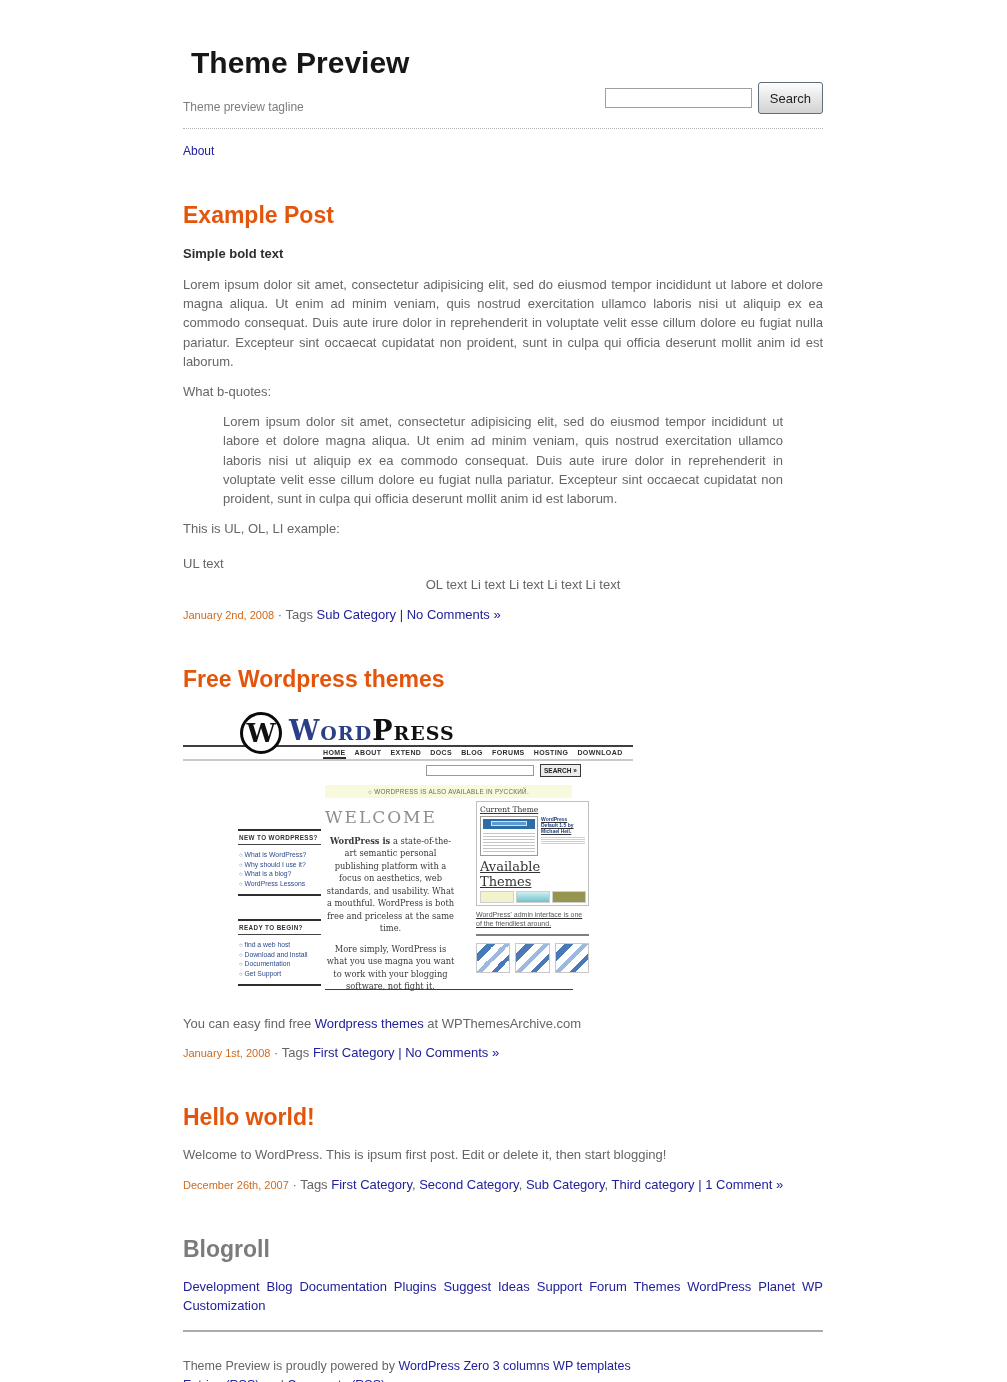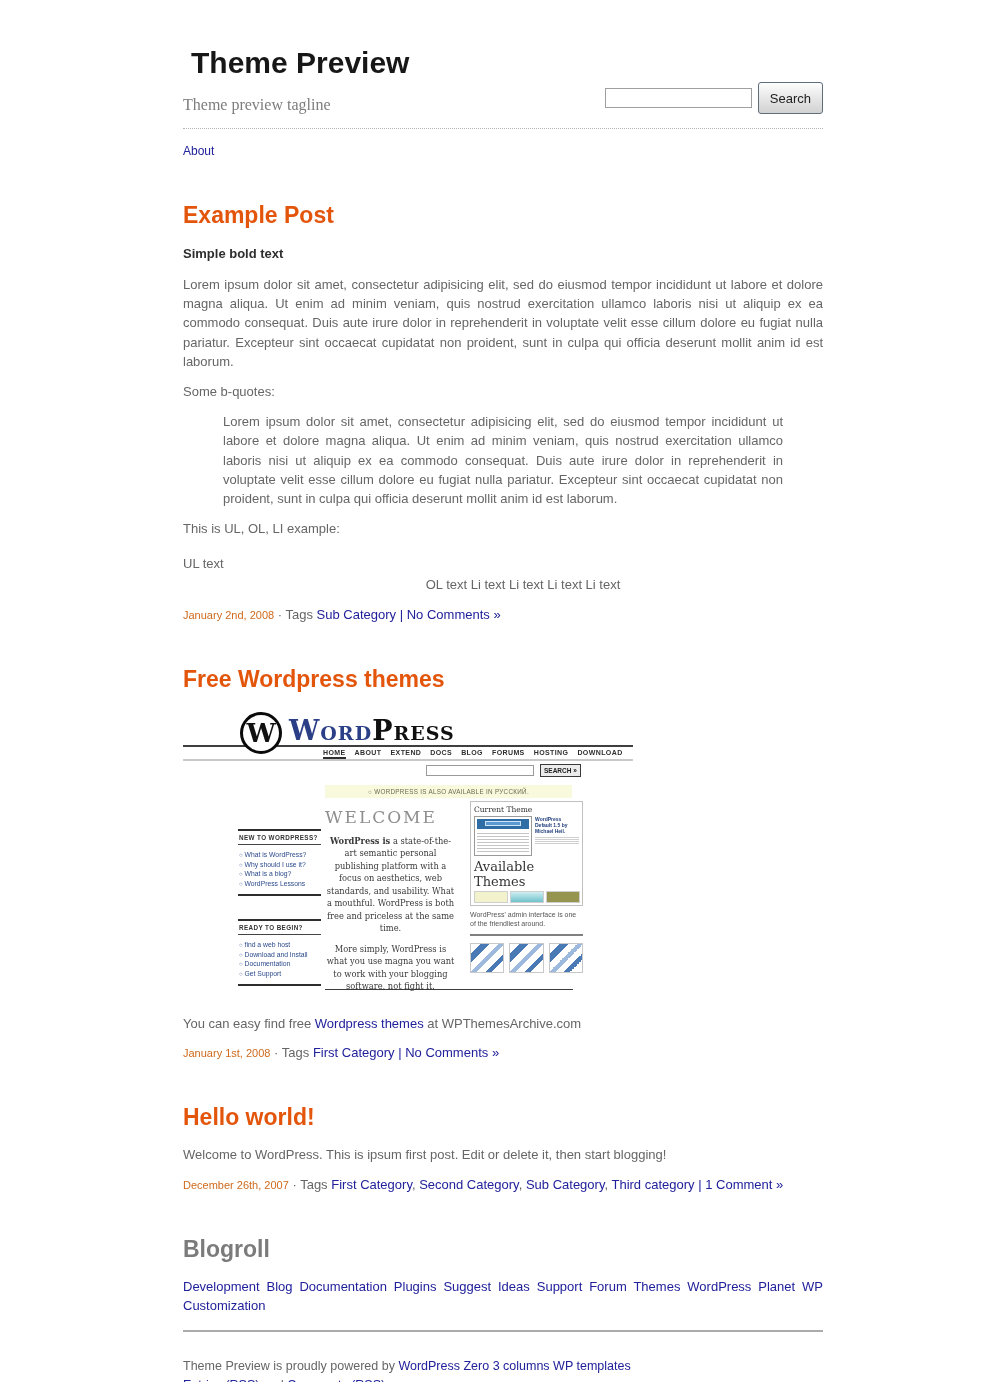--- a/index.html
+++ b/index.html
@@ -3,21 +3,21 @@
 <meta charset="utf-8">
 <style>
   * { box-sizing: border-box; }
   html,body { margin:0; padding:0; background:#ffffff; }
   body { font-family:"Liberation Sans","DejaVu Sans",sans-serif; width:1007px; min-height:1382px; }
   .content { width:640px; margin:0 0 0 183px; }
 
   
   .site-title { margin:46px 8px 0; font-size:30px; line-height:34px; font-weight:bold; color:#171717; }
   .header-row { display:flex; justify-content:space-between; align-items:flex-end; margin-top:2px; padding-bottom:14px; border-bottom:1px dotted #b3b3b3; }
-  .tagline { font-size:16px; color:#7d7d7d;font-family:Liberation Serif, serif; }
+  .tagline { font-size:12px; color:#7d7d7d; }
   .search-form { display:flex; gap:6px; align-items:center; }
   .search-input { width:147px; height:20px; border:1px solid #9f9f9f; padding:0 3px; font-size:12px; }
   .search-btn { height:32px; padding:0 11px; font-size:13px; color:#222;
                 background:linear-gradient(180deg,#fefefe 0%,#e9e9e9 45%,#d2d2d2 100%);
                 border:1px solid #5f6d7d; border-radius:3px; font-family:inherit; }
   .top-nav { margin-top:15px; font-size:12px; }
 
   
   a.navy { color:#21219b; text-decoration:none; cursor:pointer; }
   .post-title { margin:44px 0 0; font-size:23px; line-height:27px; font-weight:bold; color:#e4550c; }
@@ -63,21 +63,21 @@
   .ws-sidebar { position:absolute; left:55px; width:83px; border-top:2px solid #2e2e2e; border-bottom:2px solid #2e2e2e;
                 font-family:"Liberation Sans",sans-serif; background:#fff; }
   .ws-sb1 { top:120px; } .ws-sb2 { top:210px; }
   .ws-sb-title { font-size:6.3px; font-weight:bold; color:#333; letter-spacing:0.4px; padding:3px 1px; border-bottom:1px solid #444; }
   .ws-sb-links { padding:4px 1px 5px; }
   .ws-sb-link { font-size:6.8px; color:#2b4a8b; margin:2.5px 0; }
   .ws-bullet { font-size:6px; color:#2b4a8b; }
   .ws-main { position:absolute; left:142px; top:98px; width:131px; color:#3a3a3a; }
   .ws-welcome { font-size:17px; color:#8f8f8f; letter-spacing:2px; }
   .ws-main p { margin:8px 0 0; font-size:8.3px; line-height:12.5px;text-align:center; }
-  .ws-right { position:absolute; left:287px; top:92px; width:113px; color:#333; }
+  .ws-right { position:absolute; left:293px; top:92px; width:113px; color:#333;text-decoration:underline; }
   .ws-theme-box { border:1px solid #c0c0c0; padding:3px 3px 2px; background:#fff; }
   .ws-ct-label { font-size:7.5px; margin-bottom:2px; }
   .ws-admin-row { display:flex; gap:3px; }
   .ws-admin-thumb { width:58px; height:40px; border:1px solid #9a9a9a; background:#fff; padding:2px; flex:none; }
   .ws-admin-bar { height:10px; background:#2e6ea5; display:flex; align-items:center; justify-content:center; }
   .ws-admin-btn { width:70%; height:5px; background:#5b9bd5; border:1px solid #cfe3f5; }
   .ws-admin-lines { margin-top:2px; height:22px; background:repeating-linear-gradient(#ffffff 0 2px,#c4c4c4 2px 3px); }
   .ws-theme-name { font-family:"Liberation Sans",sans-serif; font-size:5px; font-weight:bold; color:#1f3d7a; line-height:6px; }
   .ws-theme-desc { margin-top:2px; height:8px; background:repeating-linear-gradient(#ffffff 0 1px,#cfcfcf 1px 2px); }
   .ws-at-label { font-size:13px; margin:3px 0 2px; }
@@ -106,21 +106,21 @@
       <button class="search-btn">Search</button>
     </div>
   </div>
   <div class="top-nav">
     <a class="navy">About</a>
   </div>
 
   <h2 class="post-title">Example Post</h2>
   <p class="bold-line">Simple bold text</p>
   <p class="body-p">Lorem ipsum dolor sit amet, consectetur adipisicing elit, sed do eiusmod tempor incididunt ut labore et dolore magna aliqua. Ut enim ad minim veniam, quis nostrud exercitation ullamco laboris nisi ut aliquip ex ea commodo consequat. Duis aute irure dolor in reprehenderit in voluptate velit esse cillum dolore eu fugiat nulla pariatur. Excepteur sint occaecat cupidatat non proident, sunt in culpa qui officia deserunt mollit anim id est laborum.</p>
-  <p class="body-p tight">Some b-quotes:</p>
+  <p class="body-p tight">What b-quotes:</p>
   <blockquote class="bq">Lorem ipsum dolor sit amet, consectetur adipisicing elit, sed do eiusmod tempor incididunt ut labore et dolore magna aliqua. Ut enim ad minim veniam, quis nostrud exercitation ullamco laboris nisi ut aliquip ex ea commodo consequat. Duis aute irure dolor in reprehenderit in voluptate velit esse cillum dolore eu fugiat nulla pariatur. Excepteur sint occaecat cupidatat non proident, sunt in culpa qui officia deserunt mollit anim id est laborum.</blockquote>
   <p class="body-p tight">This is UL, OL, LI example:</p>
   <p class="list-line">UL text</p>
   <p class="list-line indent40">OL text Li text Li text Li text Li text</p>
   <p class="meta">
     <span class="date">January 2nd, 2008</span>
     <span>·</span>
     <span>Tags</span>
     <a>Sub Category</a>
     <span class="pipe">|</span>

